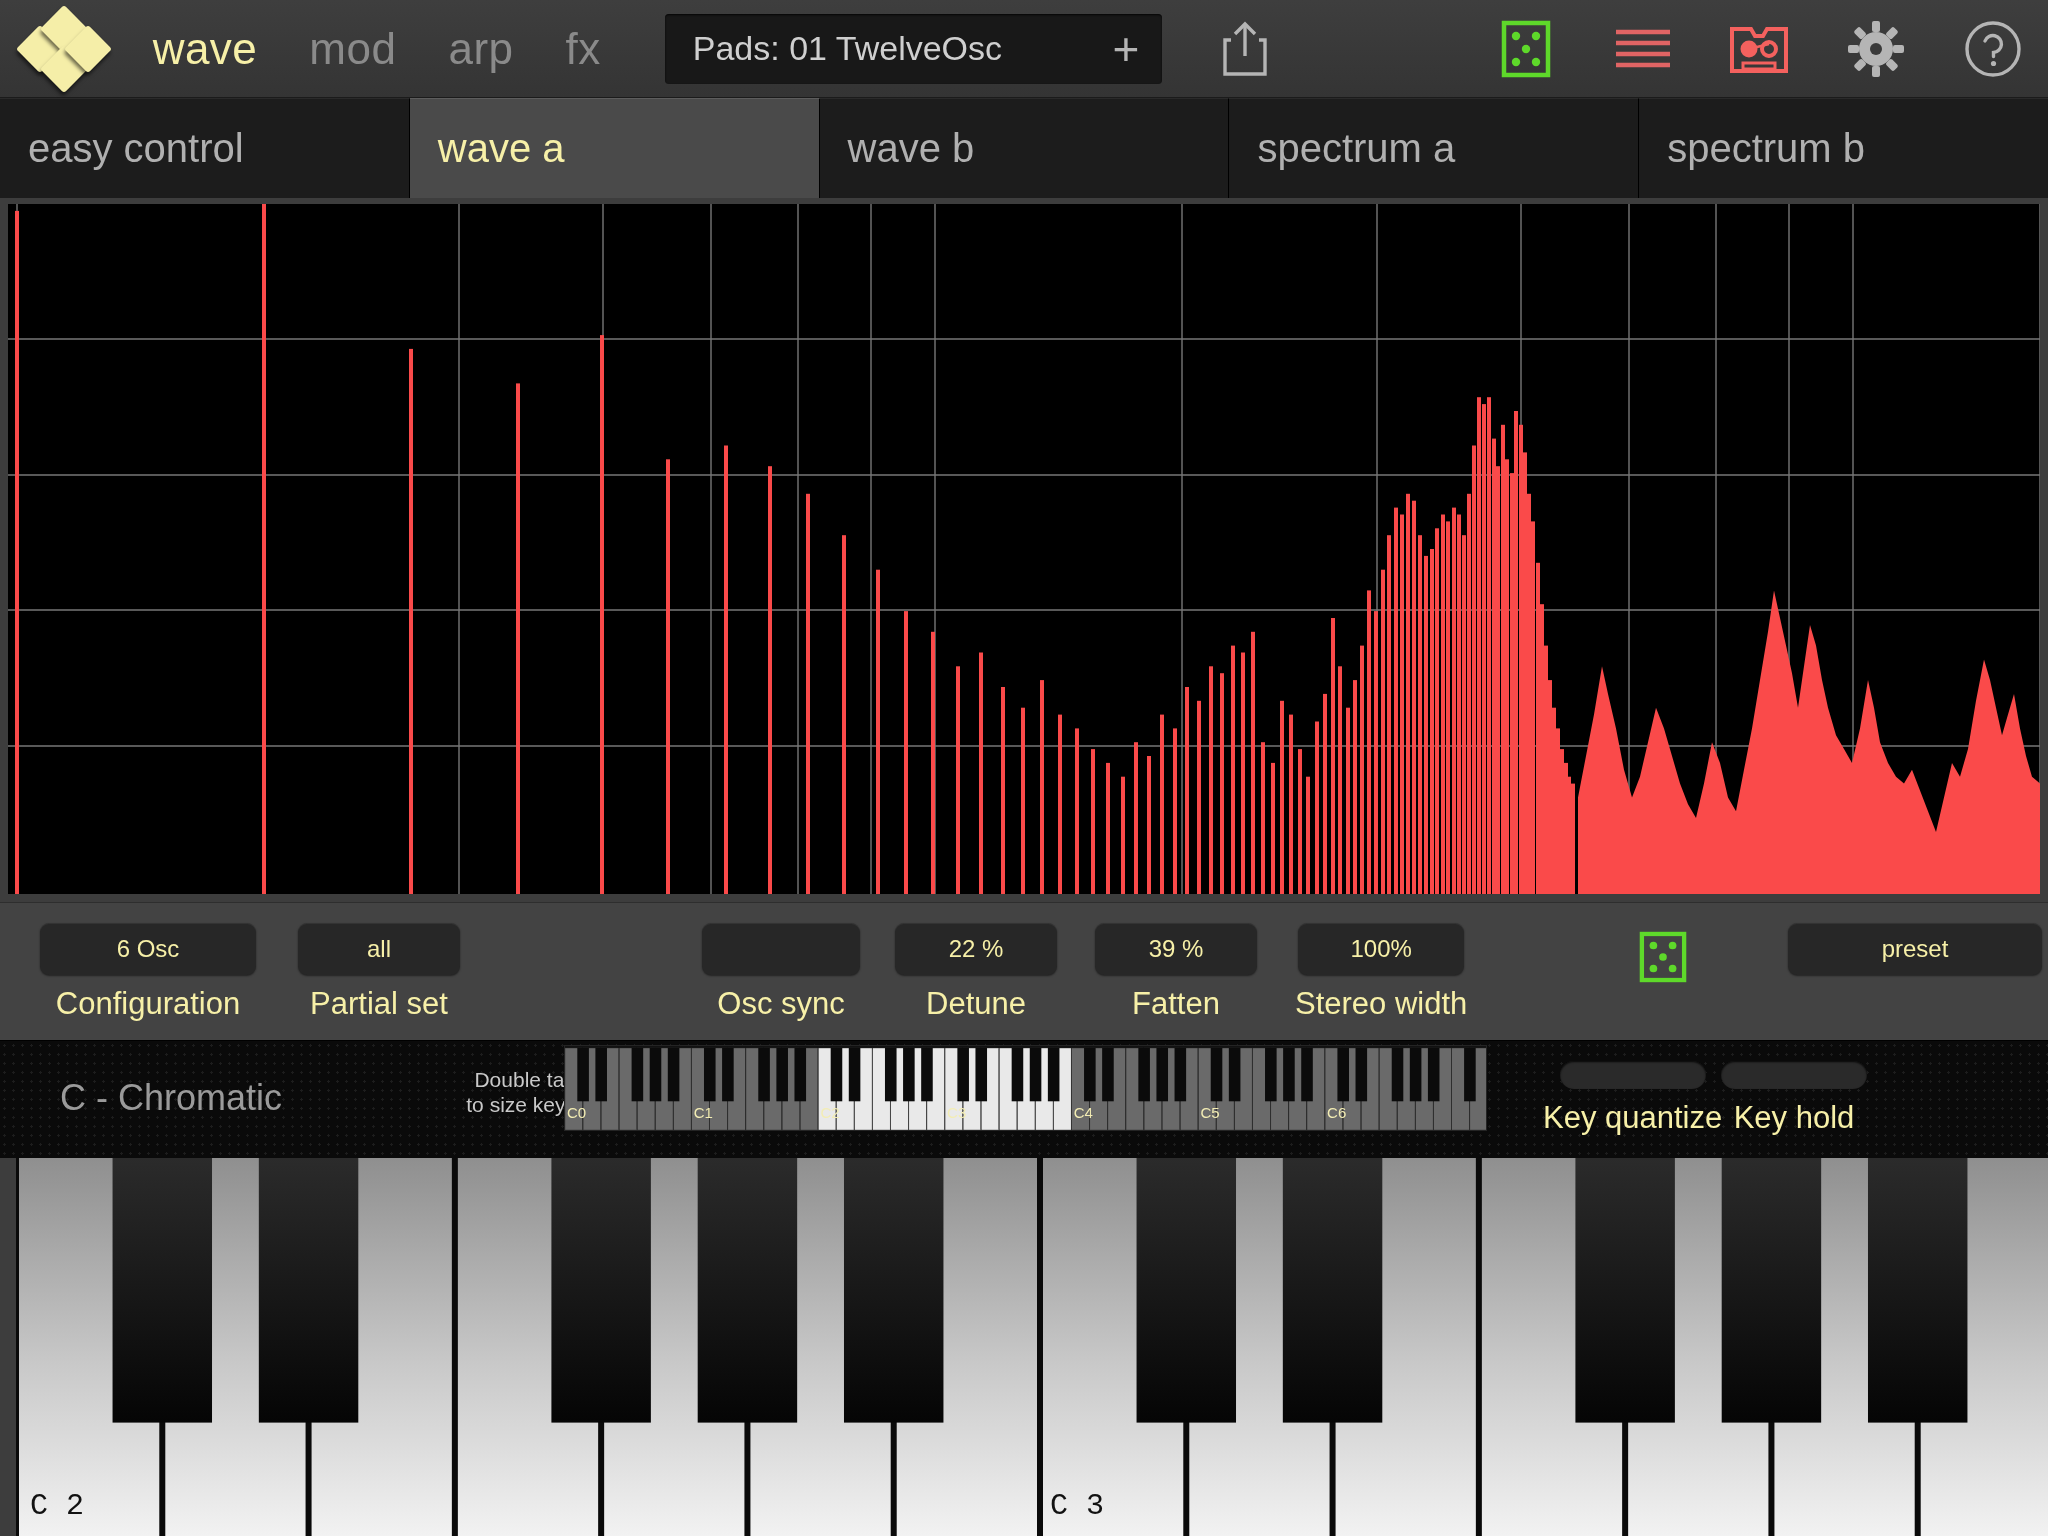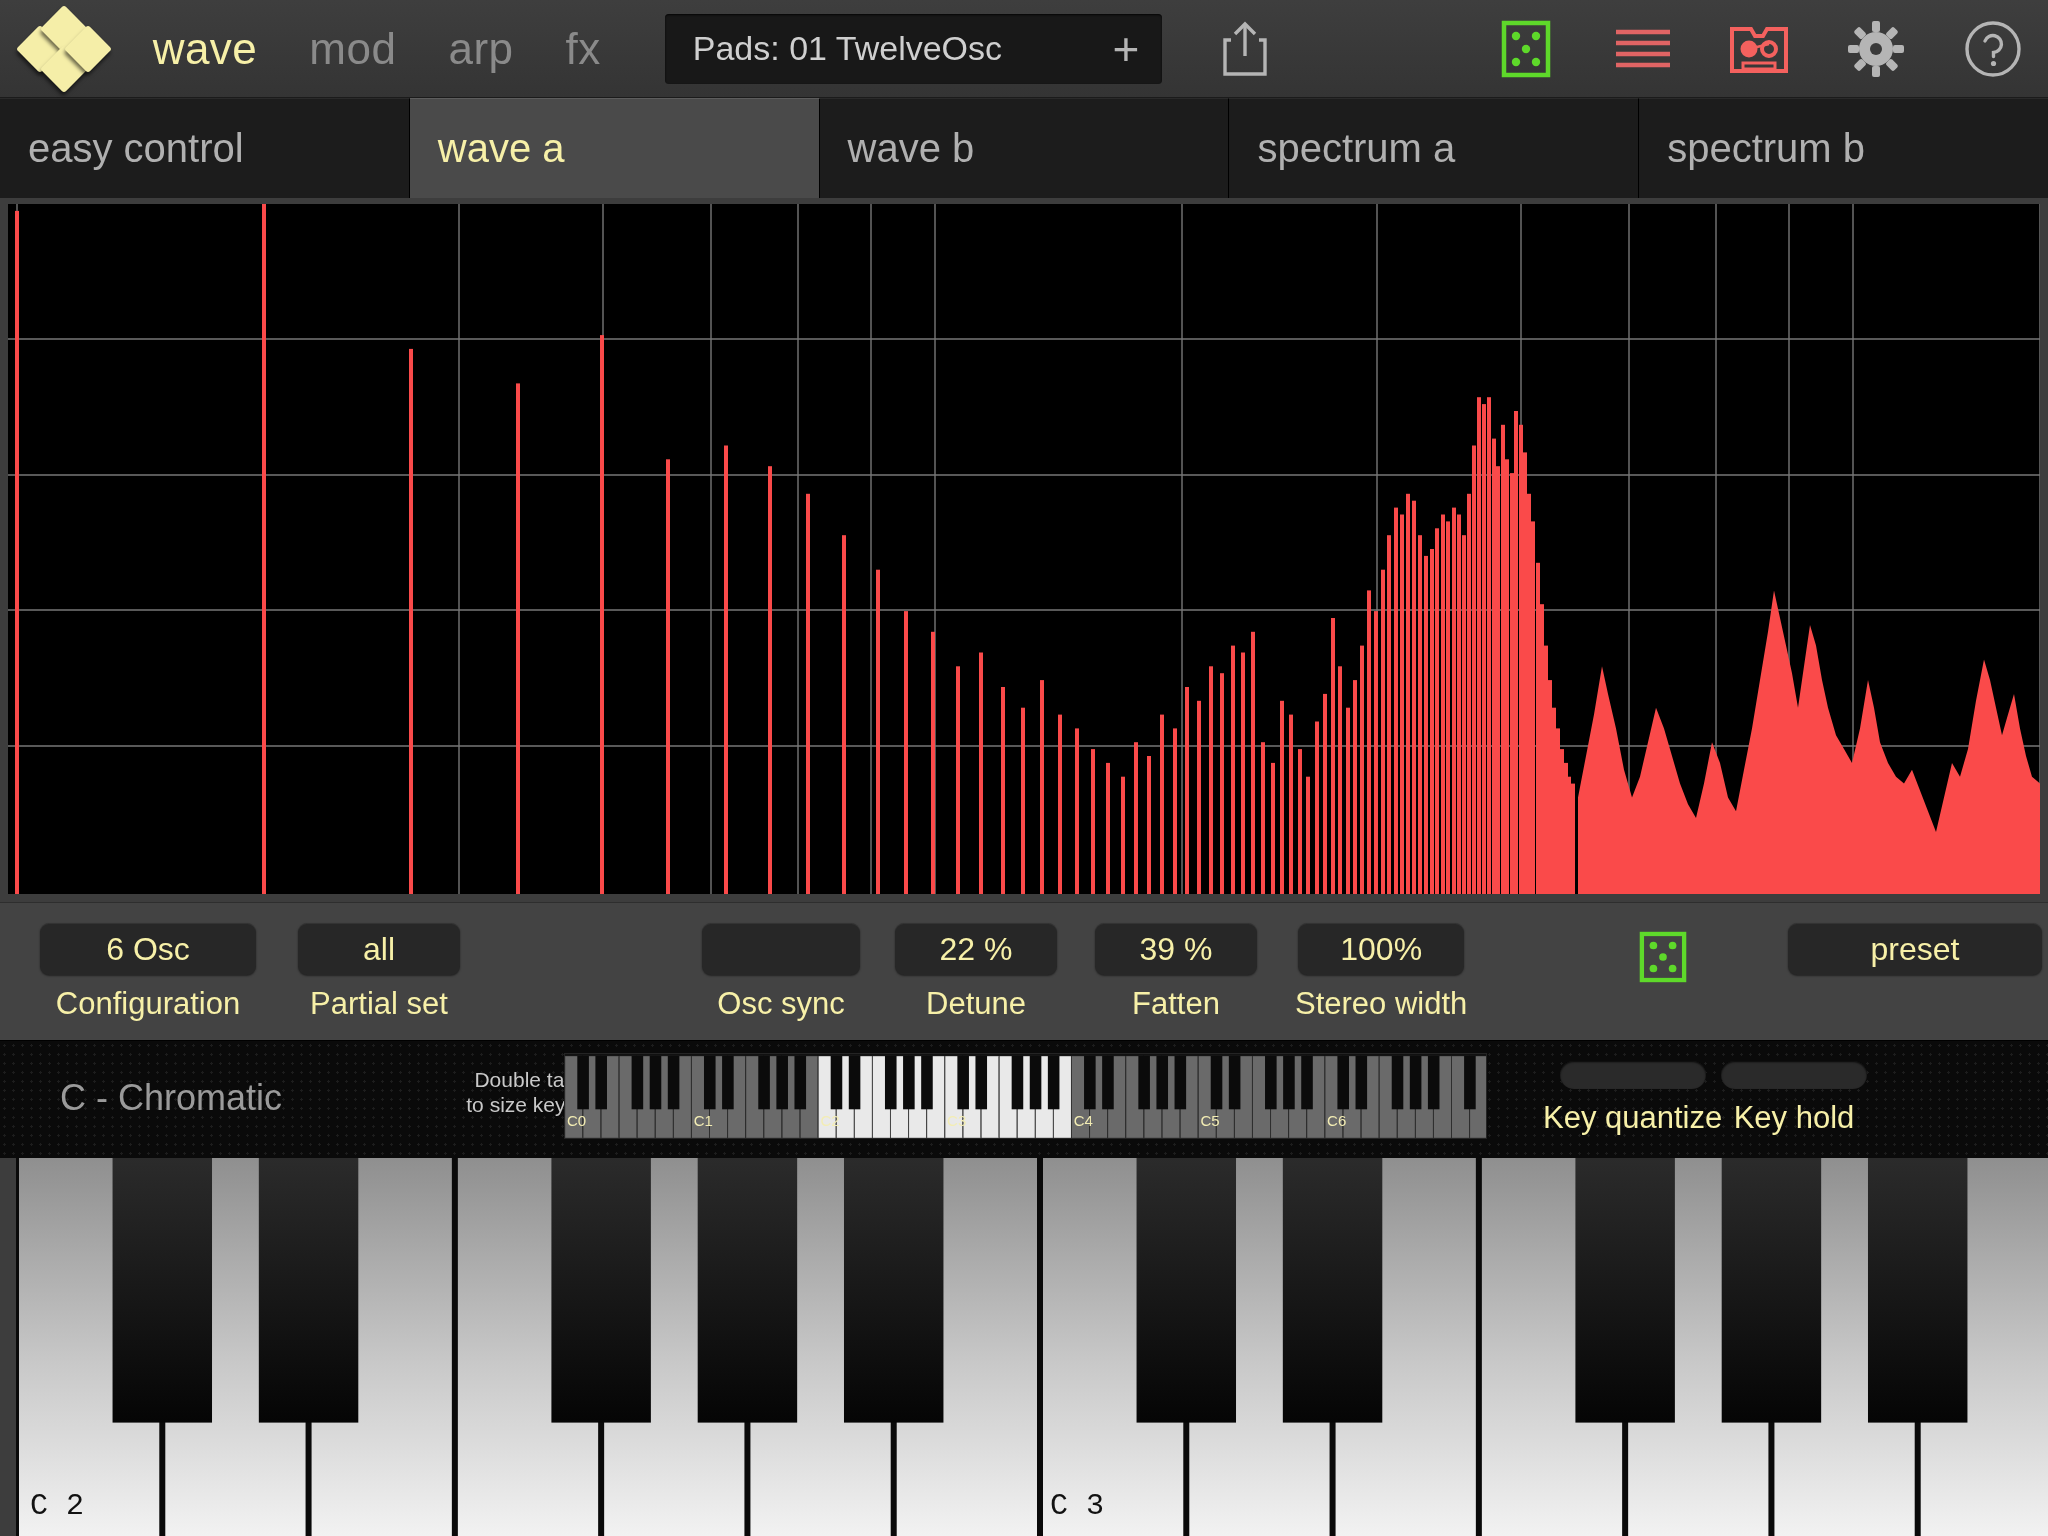--- a/index.html
+++ b/index.html
@@ -49,33 +49,33 @@
             background:#3d3d3d;padding:6px 8px 8px 8px;}
   #spec{position:relative;width:2032px;height:690px;background:#000;overflow:hidden;}
   #specsvg{position:absolute;left:0;top:0;width:2032px;height:690px;display:block;}
 
   
   #params{position:absolute;left:0;top:902px;width:2048px;height:138px;
           background:#434343;border-top:1px solid #2e2e2e;}
   .pcell{position:absolute;top:20px;display:flex;flex-direction:column;align-items:center;}
   .pbtn{background:#272727;border-radius:9px;height:52px;min-width:100px;
         display:flex;align-items:center;justify-content:center;
-        color:#f7f0a8;font-size:32px;
+        color:#f7f0a8;font-size:24px;
         box-shadow:inset 0 1px 0 rgba(255,255,255,.06),0 1px 2px rgba(0,0,0,.5);}
   .plabel{margin-top:11px;color:#f7f0a8;font-size:31px;white-space:nowrap;}
 
   
   #keynav{position:absolute;left:0;top:1040px;width:2048px;height:118px;
           background:#0a0a0a;
           background-image:radial-gradient(#1d1d1d 1.1px, transparent 1.2px);
           background-size:9px 9px;border-top:1px solid #000;}
   #scalename{position:absolute;left:60px;top:36px;color:#9a9a9a;font-size:36px;}
   #dbltap{position:absolute;left:456px;top:26px;width:120px;text-align:right;
           color:#c9c9c9;font-size:21px;line-height:25px;}
-  #mini{position:absolute;left:564px;top:12px;width:923px;height:86px;
+  #mini{position:absolute;left:564px;top:4px;width:923px;height:86px;
         background:#141414;border:1px solid #242424;overflow:hidden;}
   #minisvg{display:block;width:923px;height:86px;}
   .kmod{position:absolute;top:20px;display:flex;flex-direction:column;align-items:center;}
   .kpill{width:146px;height:28px;border-radius:14px;background:#2a2a2a;
          box-shadow:inset 0 1px 2px rgba(0,0,0,.85);}
   .klabel{margin-top:11px;color:#f7f0a8;font-size:31px;white-space:nowrap;}
 
   
   #piano{position:absolute;left:16px;top:1158px;width:2048px;height:378px;
          background:#ccc;overflow:hidden;}

